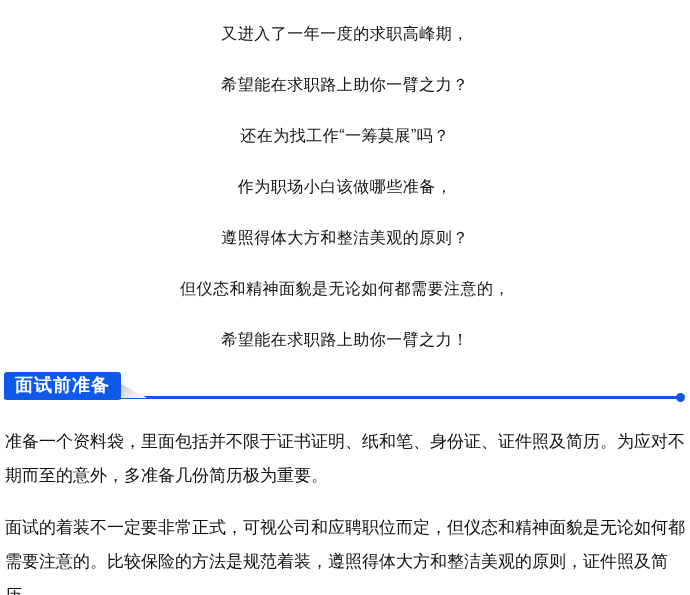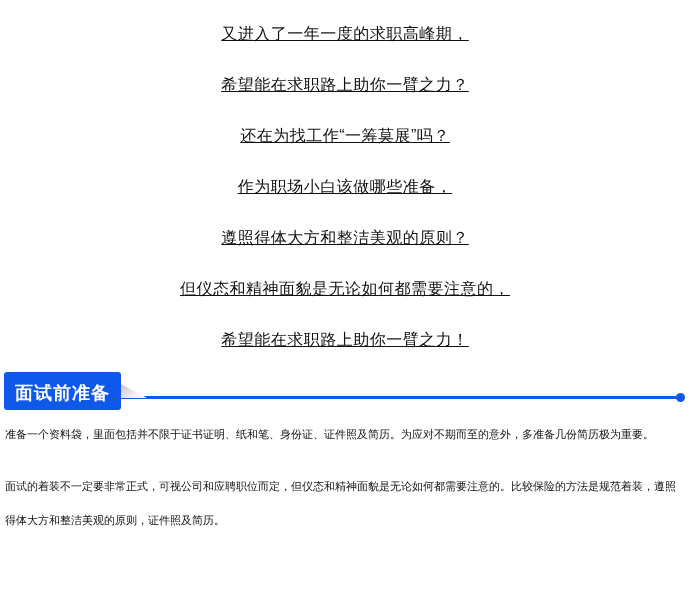--- a/index.html
+++ b/index.html
@@ -9,49 +9,48 @@
     color:#111111;
   }
   .page{width:690px;height:595px;position:relative;background:var(--page_bg,#fff);}
   
   .intro{padding-top:25px;text-align:center;}
   .intro p{
     margin:0 0 34px 0;
     font-size:16px;line-height:17px;
     color:var(--text,#111);
     letter-spacing:0.5px;
-    text-decoration:underline;
   }
   .intro p:last-child{margin-bottom:24px;}
   
   .section-header{position:relative;height:29px;margin-top:0;}
   .header-underline{
     position:absolute;left:4px;right:10px;top:24px;height:3px;
     background:var(--accent_blue,#0f59ea);
   }
   .header-dot{
     position:absolute;right:5px;top:21px;width:9px;height:9px;border-radius:50%;
     background:var(--accent_blue,#0f59ea);
   }
   .header-box{
-    position:absolute;left:4px;top:0;height:22px;z-index:2;
+    position:absolute;left:4px;top:0;height:28px;z-index:2;
     background:var(--accent_blue,#0f59ea);
     color:#ffffff;font-size:18px;font-weight:bold;line-height:26px;
-    padding:8px 11px;border-radius:3px;letter-spacing:1px;
+    padding:0 11px;border-radius:3px;letter-spacing:1px;
   }
   .header-fold{
     position:absolute;left:101px;top:1px;width:46px;height:25px;z-index:1;
     background:linear-gradient(135deg,var(--fold_dark,#8c8c8c) 0%,var(--fold_light,#efefef) 75%,#ffffff 100%);
     clip-path:polygon(0 0,100% 100%,0 100%);
   }
   
   .article-body{padding:12px 5px 0 5px;}
   .article-body p{
-    margin:4px 0 18px 0;
-    font-size:11px;line-height:34px;
+    margin:12px 0 18px 0;
+    font-size:17px;line-height:34px;
     color:var(--text,#111);
     text-align:left;
   }
 </style>
 </head>
 <body style="--accent_blue: #0f59ea; --fold_dark: #8c8c8c; --fold_light: #efefef; --text: #111111; --header_text: #ffffff; --page_bg: #ffffff;">
 
 <div class="page">
 
   <div class="intro">

